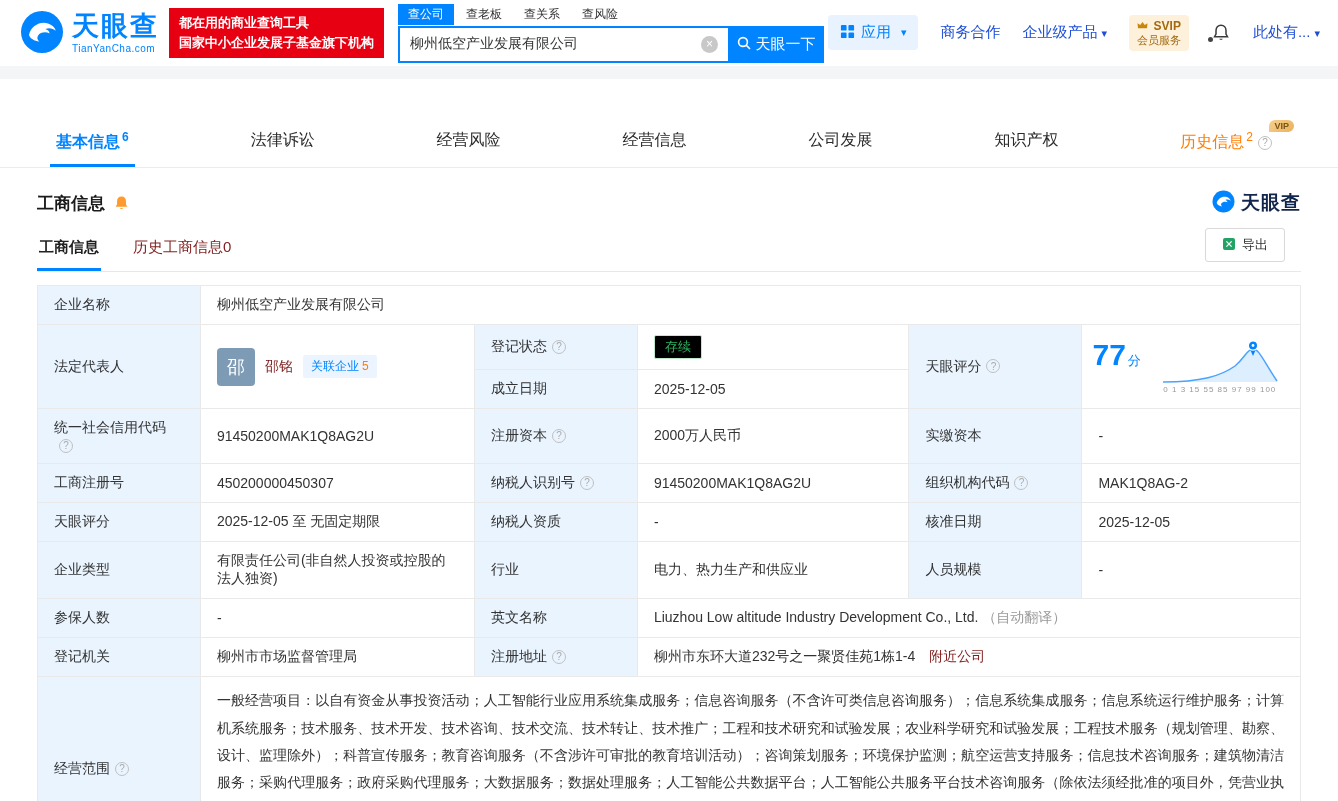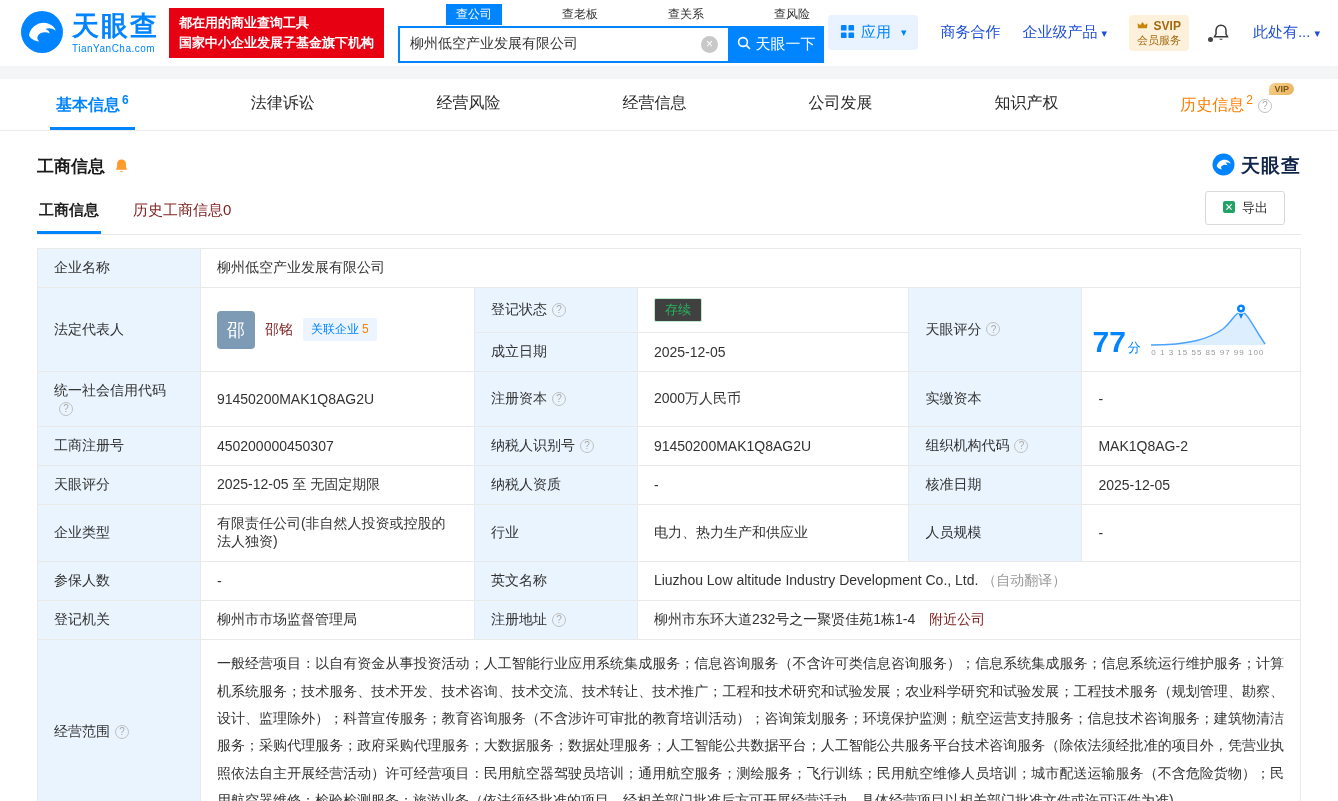--- a/index.html
+++ b/index.html
@@ -11,41 +11,41 @@
   .page { width:1338px; overflow:hidden; background:#fff; }
 
   
   .topbar { display:flex; align-items:center; height:66px; padding:0 18px 0 20px; background:#fff; }
   .logo-area { display:flex; align-items:center; gap:8px; cursor:pointer; }
   .logo-text .cn { font-size:27px; font-weight:bold; color:#0084ff; letter-spacing:2px; line-height:1; }
   .logo-text .en { font-size:10px; color:#0084ff; margin-top:3px; letter-spacing:.5px; }
   .slogan-box { background:#e60012; color:#fff; font-size:13px; font-weight:bold; line-height:1.55; padding:5px 10px; margin-left:10px; white-space:nowrap; }
   .search-area { margin-left:14px; }
   .search-tabs { display:flex; align-items:center; gap:2px; height:22px; font-size:12px; }
-  .stab { padding:2px 10px; cursor:pointer; color:#333;margin-left:48px; }
+  .stab { padding:2px 10px; cursor:pointer; color:#333; }
   .stab.active { background:#0084ff; color:#fff; }
   .search-row { display:flex; }
   .search-input-wrap { position:relative; }
   .search-input { width:330px; height:37px; border:2px solid #0084ff; border-right:none; padding:0 34px 0 10px; font-size:14px; color:#333; outline:none; font-family:inherit; }
   .clear-icon { position:absolute; right:10px; top:10px; width:17px; height:17px; border-radius:50%; background:#c8c8c8; color:#fff; font-size:12px; line-height:16px; text-align:center; cursor:pointer; }
   .search-btn { width:96px; height:37px; background:#0084ff; color:#fff; border:none; font-size:15px; cursor:pointer; font-family:inherit; display:flex; align-items:center; justify-content:center; gap:5px; }
   .top-right { margin-left:auto; display:flex; align-items:center; gap:22px; white-space:nowrap; }
   .app-btn { display:flex; align-items:center; gap:6px; background:#e8f3ff; color:#0084ff; font-size:15px; padding:8px 12px; border-radius:4px; cursor:pointer; }
   .nav-plain { font-size:15px; color:#1d4ed8; cursor:pointer; }
   .caret::after { content:"▾"; font-size:11px; margin-left:4px; color:inherit; }
   .svip-badge { background:#fdf1dc; border-radius:4px; padding:4px 8px; text-align:center; line-height:1.2; cursor:pointer; }
   .svip-badge .l1 { font-size:12px; font-weight:bold; color:#a4690e; display:flex; align-items:center; gap:3px; justify-content:space-between; }
   .svip-badge .l2 { font-size:11px; color:#a4690e; }
   .bell-wrap { position:relative; cursor:pointer; display:flex; }
   .bell-dot { position:absolute; left:-3px; bottom:1px; width:5px; height:5px; border-radius:50%; background:#444; }
 
   
   .gap { height:13px; background:#f4f5f7; }
   .main-tabs { display:flex; justify-content:space-between; align-items:stretch; padding:0 60px 0 50px; background:#fff; border-bottom:1px solid #ececec; }
-  .main-tab { padding:14px 6px 11px; font-size:16px; color:#2a2a2a; cursor:pointer; position:relative; border-bottom:3px solid transparent; }
+  .main-tab { padding:14px 6px 11px; font-size:16px; color:#2a2a2a; cursor:pointer; position:relative; border-bottom:3px solid transparent;margin-top:37px; }
   .main-tab.active { color:#0084ff; font-weight:bold; border-bottom-color:#0084ff; }
   .main-tab .cnt { font-size:12px; vertical-align:super; margin-left:2px; }
   .main-tab.active .cnt { color:#0084ff; }
   .main-tab.history { color:#ff7d00; }
   .main-tab.history .cnt { color:#ff7d00; }
   .vip-tag { position:absolute; top:4px; right:-16px; background:linear-gradient(135deg,#f6d08f,#e8b25c); color:#7c5413; font-size:9px; font-weight:bold; padding:1px 5px; border-radius:7px 7px 7px 1px; }
 
   
   .content { padding:0 37px 10px; background:#fff; }
   .section-head { display:flex; align-items:center; margin-top:22px; }
@@ -64,23 +64,23 @@
   table.info-table { width:100%; border-collapse:collapse; table-layout:fixed; margin-top:13px; }
   .info-table td { border:1px solid #e9e9e9; padding:10px 16px; font-size:14px; color:#333; vertical-align:middle; word-break:break-all; }
   .info-table td.lbl { background:#e9f4fe; color:#333; word-break:keep-all; }
   .q { display:inline-flex; width:14px; height:14px; border:1px solid #c0c0c0; border-radius:50%; color:#aaa; font-size:10px; align-items:center; justify-content:center; margin-left:5px; vertical-align:1px; cursor:pointer; }
   .q::before { content:"?"; }
   a.tlink { color:#7f1d1d; text-decoration:none; cursor:pointer; }
   .rep-cell { display:flex; align-items:center; gap:10px; }
   .avatar { width:38px; height:38px; border-radius:4px; background:#7d9bb4; color:#fff; font-size:18px; display:flex; align-items:center; justify-content:center; flex:none; }
   .rel-pill { background:#ecf5ff; border-radius:2px; padding:3px 8px; font-size:12px; color:#0084ff; cursor:pointer; white-space:nowrap; }
   .rel-pill .cnt { color:#ff7d00; margin-left:3px; }
-  .status-badge { display:inline-block; background:#404040; border:1px solid #bfe8cd; color:#2ab35f; font-size:13px; padding:2px 10px; border-radius:2px; }
+  .status-badge { display:inline-block; background:#000000; border:1px solid #bfe8cd; color:#2ab35f; font-size:13px; padding:2px 10px; border-radius:2px; }
   .score-cell { padding:6px 10px !important; }
-  .score-flex { display:flex; align-items:flex-end; gap:8px; }
+  .score-flex { display:flex; align-items:flex-start; gap:20px; }
   .score-num { color:#0084ff; font-weight:bold; font-size:30px; line-height:1; white-space:nowrap; }
   .score-unit { font-size:13px; font-weight:normal; margin-left:2px; }
   .score-chart { display:flex; flex-direction:column; align-items:stretch; }
   .score-axis { font-size:8px; color:#999; letter-spacing:1px; white-space:nowrap; margin-top:1px; text-align:center; }
   .muted { color:#999; }
   .scope-text { line-height:1.95; text-align:justify; }
   .addr-cell .tlink { margin-left:10px; white-space:nowrap; }
 </style>
 </head>
 <body>

